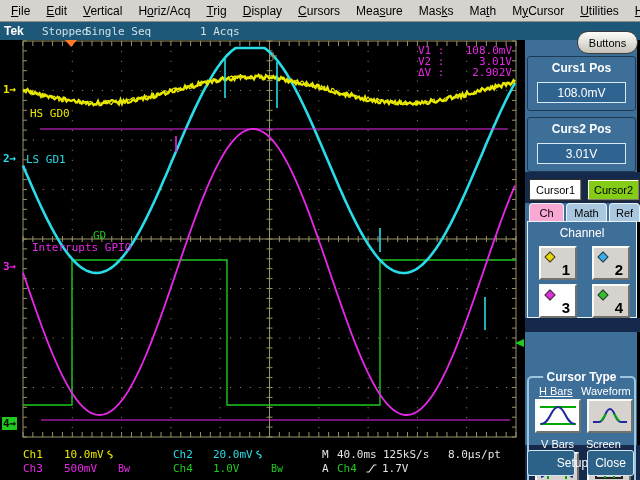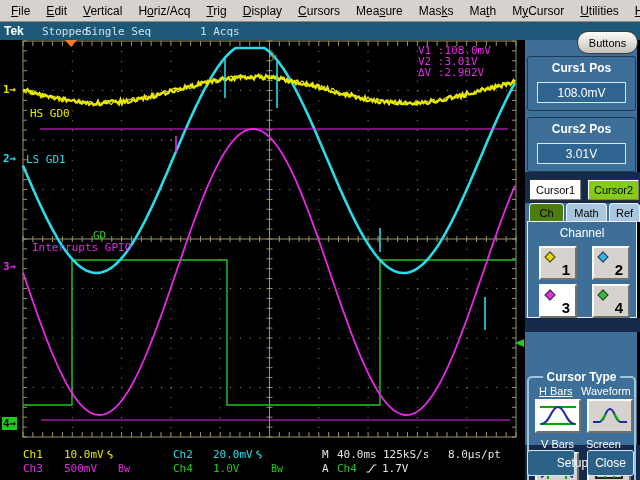--- a/index.html
+++ b/index.html
@@ -17,21 +17,21 @@
   #statusbar .st-state{left:42px;} #statusbar .st-mode{left:85px;}
   #statusbar .st-acqs{left:200px;} #statusbar .st-date{left:385px;}
   #buttons-btn{position:absolute;top:31px;left:577px;width:59px;height:21px;border-radius:11px;
     background:linear-gradient(#fdfdf9,#c6c2ba);border:1px solid #3c3c3c;z-index:9;
     display:flex;align-items:center;justify-content:center;font-size:11px;color:#000;}
   
   #scope{position:absolute;top:40px;left:0;width:525px;height:440px;background:#000;}
   #scope svg{position:absolute;top:0;left:0;}
   .curs-readout{position:absolute;top:5px;left:418px;width:94px;
     font-family:"DejaVu Sans Mono",monospace;font-size:11px;color:#e828e8;}
-  .cr-row{display:flex;justify-content:flex-start;height:11px;line-height:11px;}
+  .cr-row{display:flex;justify-content:space-between;height:11px;line-height:11px;}
   .wave-label{position:absolute;font-family:"DejaVu Sans Mono",monospace;font-size:11px;white-space:nowrap;}
   .chan-marker{position:absolute;left:2px;font-family:"DejaVu Sans Mono",monospace;font-size:11px;
     font-weight:bold;line-height:13px;padding:0 1px;}
   
   #readouts{position:absolute;top:402px;left:0;width:525px;height:38px;
     font-family:"DejaVu Sans Mono",monospace;font-size:11px;}
   .ro-row{position:absolute;left:0;width:525px;height:13px;line-height:13px;text-align:right;}
   .ro-row span{position:absolute;white-space:nowrap;}
   .y{color:#e8e800;}.c{color:#28dce8;}.m{color:#e828e8;}.g{color:#20c820;}.w{color:#e4e4e4;}
   .bw{font-size:10px;}
@@ -42,21 +42,21 @@
   .pos-panel{position:absolute;left:2px;width:109px;height:55px;border:1px solid #1d3a55;border-radius:3px;box-sizing:border-box;}
   .pos-title{margin-top:4px;text-align:center;color:#fff;font-size:12px;font-weight:bold;}
   .pos-field{position:absolute;left:9px;top:25px;width:89px;height:21px;background:#2f6490;
     border:1px solid #d8e8f2;color:#fff;font-size:12px;display:flex;align-items:center;justify-content:center;box-sizing:border-box;}
   .csr-btn{position:absolute;top:139px;width:53px;height:22px;background:#84cc16;border:1px solid #2e2e2e;
     box-shadow:inset -1px -1px 0 #7e7e76,inset 1px 1px 0 #fff;
     font-size:11px;color:#000;display:flex;align-items:center;justify-content:center;box-sizing:border-box;}
   .csr-btn.selected{background:#fff;}
   .tab{position:absolute;top:163px;height:19px;background:#a9c7de;border:1px solid #e8f2f8;border-bottom:none;
     border-radius:4px 4px 0 0;font-size:11px;color:#000;display:flex;align-items:center;justify-content:center;box-sizing:border-box;}
-  .tab.selected{background:#4d7c0f;}
+  .tab.selected{background:#f9a8d4;}
   #tab-panel{position:absolute;left:2px;top:181px;width:110px;height:97px;border:1px solid #e8f2f8;box-sizing:border-box;}
   .panel-title{margin-top:4px;text-align:center;color:#fff;font-size:12px;}
   #ch-grid{position:absolute;left:14px;top:206px;display:grid;grid-template-columns:38px 38px;gap:4px 15px;}
   .chb{position:relative;width:38px;height:34px;background:#d6d3ce;border:2px solid;
     border-color:#fafaf6 #72726a #72726a #fafaf6;box-sizing:border-box;}
   .chb.selected{background:#fff;}
   .gem{position:absolute;left:5px;top:5px;width:8px;height:8px;transform:rotate(45deg);
     border:1px solid #333;box-sizing:border-box;}
   .chb .num{position:absolute;right:5px;bottom:0;font-size:15px;font-weight:bold;color:#000;}
   #ct-group{position:absolute;left:2px;top:292px;width:109px;height:112px;border:2px solid #9cc6e0;border-radius:5px;box-sizing:border-box;margin-top:44px;}

